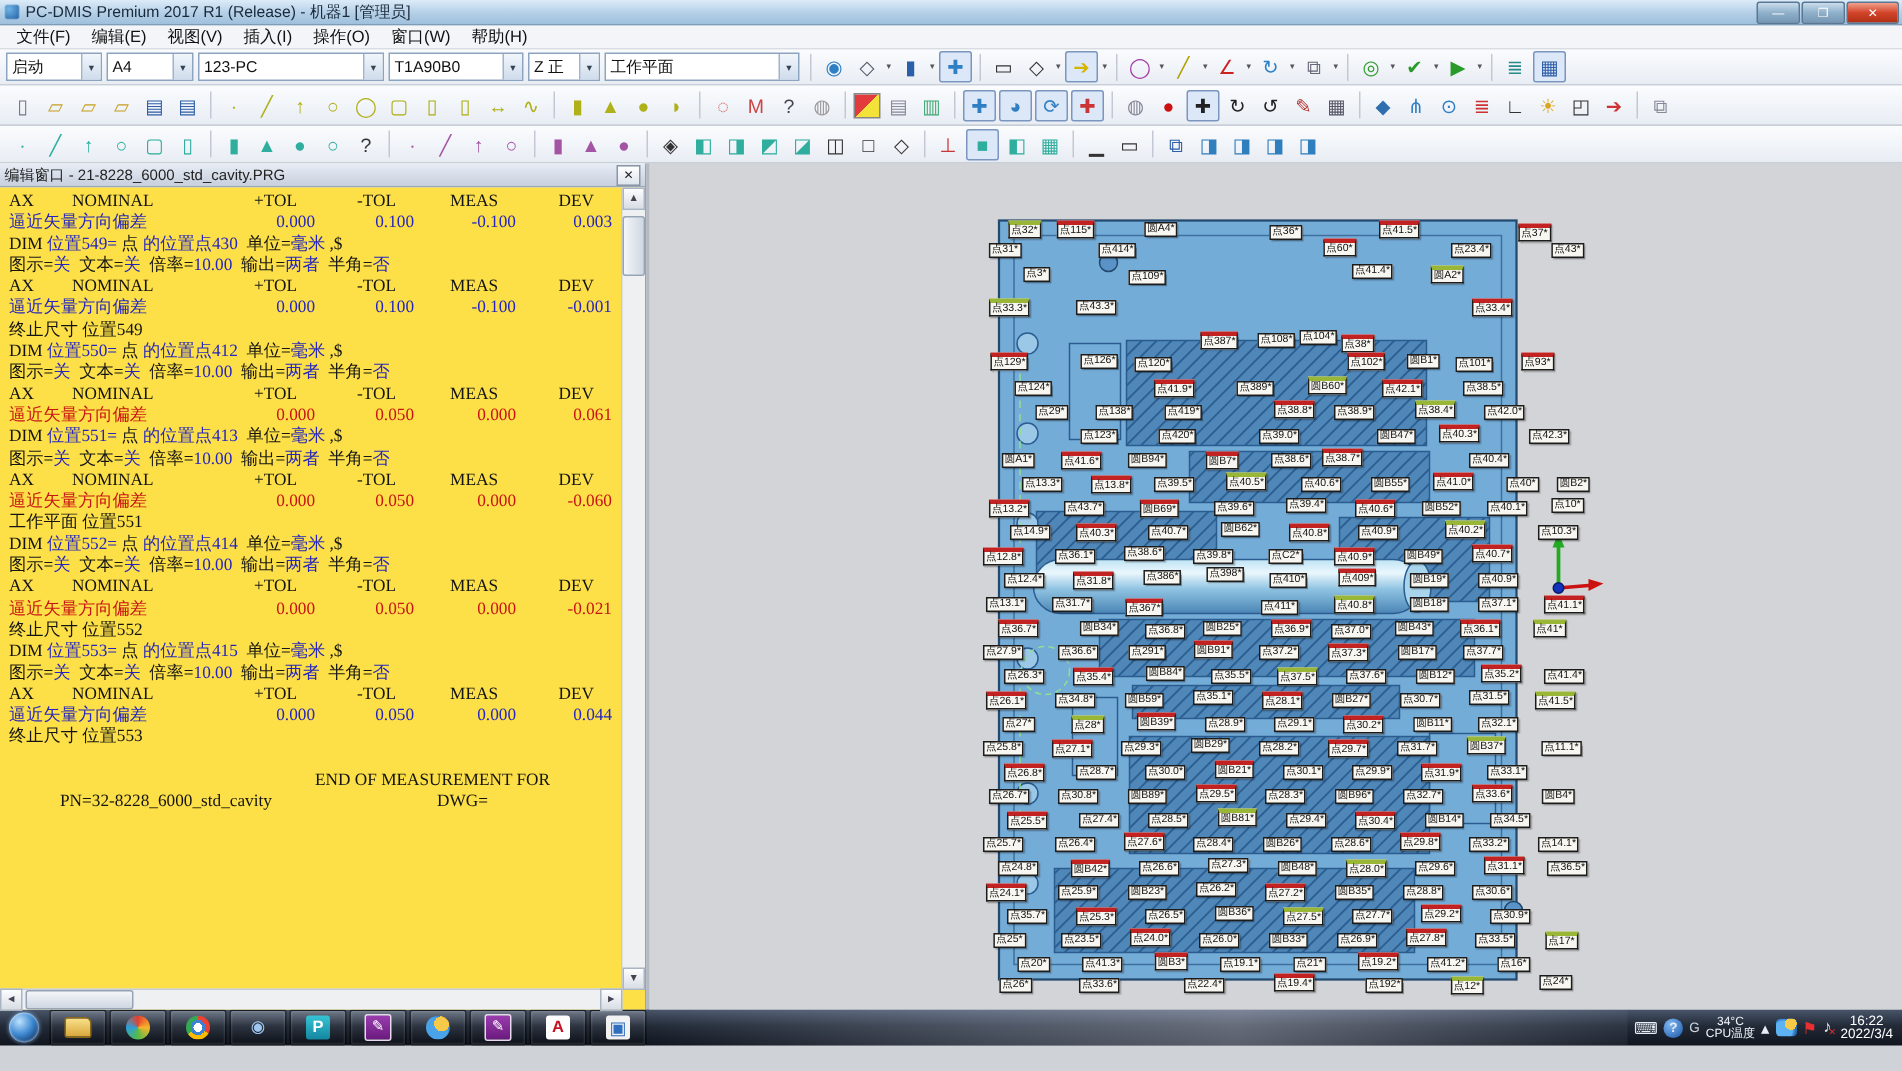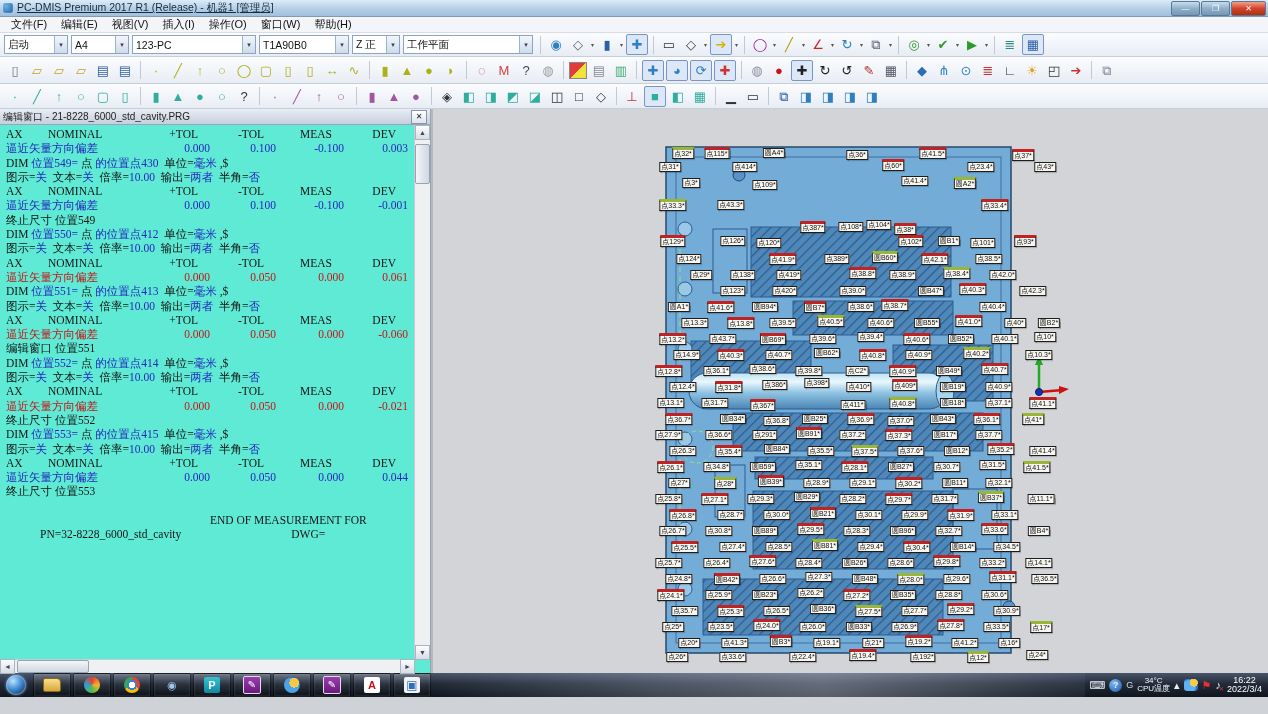--- a/index.html
+++ b/index.html
@@ -5,21 +5,21 @@
   html,body{margin:0;padding:0;}
   body{width:1268px;height:714px;overflow:hidden;position:relative;
        font-family:"Liberation Sans","DejaVu Sans",sans-serif;background:#cfd2d7;font-size:11px;color:#111;}
   .app{position:absolute;inset:0;display:flex;flex-direction:column;}
 
   
   .titlebar{height:16px;flex:0 0 16px;display:flex;align-items:center;padding-left:3px;
     background:linear-gradient(#dcebf8,#b4cfe7 55%,#9fc0dc);border-bottom:1px solid #7d9cb8;font-size:10.5px;}
   .appicon{width:10px;height:10px;margin-right:4px;border-radius:2px;
     background:radial-gradient(circle at 30% 30%,#6fb3e8,#1d5e9e);box-shadow:inset 0 0 1px #fff;}
-  .title{color:#1a2a3a;white-space:nowrap;text-decoration:underline;}
+  .title{color:#1a2a3a;white-space:nowrap;}
   .winbtns{margin-left:auto;display:flex;margin-right:2px;}
   .wbtn{width:27px;height:13px;display:inline-flex;align-items:center;justify-content:center;
     font-size:8px;color:#fff;border:1px solid #5a7894;border-radius:2px;margin-left:1px;
     background:linear-gradient(#c9dcEC,#8fb0ca 50%,#7597b4);}
   .wbtn.close{background:linear-gradient(#f0a08c,#d2442a 50%,#b03014);width:33px;}
 
   
   .menubar{height:15px;flex:0 0 15px;display:flex;align-items:center;background:#f3f5f8;
     border-bottom:1px solid #d9dde3;padding-left:4px;}
   .mi{padding:0 7px;white-space:nowrap;}
@@ -43,21 +43,21 @@
   .tsep{width:1px;height:18px;background:#c3c9d4;margin:0 4px;display:inline-block;}
   .tic.quad{background:linear-gradient(135deg,#e33b3b 0 50%,#f2e23a 50% 100%);width:16px;height:15px;border:1px solid #888;}
 
   
   .work{flex:0 0 564px;height:564px;display:flex;background:#d2d4d7;}
   .editwin{width:430px;flex:0 0 430px;display:flex;flex-direction:column;border-right:1px solid #9aa2ac;background:#fff;}
   .edtitle{height:15px;flex:0 0 15px;display:flex;align-items:center;padding:0 3px;
     background:linear-gradient(#e8edf5,#c7cfdd);border-bottom:1px solid #9aa6b6;font-size:10px;color:#222;}
   .edclose{margin-left:auto;width:14px;height:12px;display:inline-flex;align-items:center;justify-content:center;
     font-size:8px;border:1px solid #8a96a6;background:linear-gradient(#fff,#dfe5ee);}
-  .edbody{position:relative;flex:1;background:#5eead4;}
+  .edbody{position:relative;flex:1;background:#fde047;}
   .edcontent{position:absolute;left:0;top:0;right:15px;bottom:13px;overflow:hidden;padding:2px 0 0 6px;
     font-family:"Liberation Serif","DejaVu Serif",serif;font-size:11.5px;color:#141414;}
   .el{height:14.3px;line-height:14.3px;white-space:pre;}
   .el.grid{display:grid;grid-template-columns:146px 62px 66px 68px 64px;}
   .cn{text-align:right;padding-right:4px;}
   .hdcell{text-align:right;padding-right:16px;}
   .ax0{display:inline-block;width:42px;}
   .el.b, .el.b .cn{color:#2626bd;}
   .el.r, .el.r .cn{color:#c81414;}
   .k{color:#141414;} .b{color:#2626bd;} .r{color:#c81414;}
@@ -348,21 +348,21 @@
             <div class="el grid b"><span>逼近矢量方向偏差</span><span class="cn">0.000</span><span class="cn">0.100</span><span class="cn">-0.100</span><span class="cn">-0.001</span></div>
             <div class="el"><span class="k">终止尺寸 位置549</span></div>
             <div class="el"><span class="k">DIM </span><span class="b">位置550=</span><span class="k"> 点 </span><span class="b">的位置点412</span><span class="k">  单位=</span><span class="b">毫米</span><span class="k"> ,$</span></div>
             <div class="el"><span class="k">图示=</span><span class="b">关</span><span class="k">  文本=</span><span class="b">关</span><span class="k">  倍率=</span><span class="b">10.00</span><span class="k">  输出=</span><span class="b">两者</span><span class="k">  半角=</span><span class="b">否</span></div>
             <div class="el grid"><span><span class="ax0">AX</span><span>NOMINAL</span></span><span class="hdcell">+TOL</span><span class="hdcell">-TOL</span><span class="hdcell">MEAS</span><span class="hdcell">DEV</span></div>
             <div class="el grid r"><span>逼近矢量方向偏差</span><span class="cn">0.000</span><span class="cn">0.050</span><span class="cn">0.000</span><span class="cn">0.061</span></div>
             <div class="el"><span class="k">DIM </span><span class="b">位置551=</span><span class="k"> 点 </span><span class="b">的位置点413</span><span class="k">  单位=</span><span class="b">毫米</span><span class="k"> ,$</span></div>
             <div class="el"><span class="k">图示=</span><span class="b">关</span><span class="k">  文本=</span><span class="b">关</span><span class="k">  倍率=</span><span class="b">10.00</span><span class="k">  输出=</span><span class="b">两者</span><span class="k">  半角=</span><span class="b">否</span></div>
             <div class="el grid"><span><span class="ax0">AX</span><span>NOMINAL</span></span><span class="hdcell">+TOL</span><span class="hdcell">-TOL</span><span class="hdcell">MEAS</span><span class="hdcell">DEV</span></div>
             <div class="el grid r"><span>逼近矢量方向偏差</span><span class="cn">0.000</span><span class="cn">0.050</span><span class="cn">0.000</span><span class="cn">-0.060</span></div>
-            <div class="el"><span class="k">编辑窗口 位置551</span></div>
+            <div class="el"><span class="k">工作平面 位置551</span></div>
             <div class="el"><span class="k">DIM </span><span class="b">位置552=</span><span class="k"> 点 </span><span class="b">的位置点414</span><span class="k">  单位=</span><span class="b">毫米</span><span class="k"> ,$</span></div>
             <div class="el"><span class="k">图示=</span><span class="b">关</span><span class="k">  文本=</span><span class="b">关</span><span class="k">  倍率=</span><span class="b">10.00</span><span class="k">  输出=</span><span class="b">两者</span><span class="k">  半角=</span><span class="b">否</span></div>
             <div class="el grid"><span><span class="ax0">AX</span><span>NOMINAL</span></span><span class="hdcell">+TOL</span><span class="hdcell">-TOL</span><span class="hdcell">MEAS</span><span class="hdcell">DEV</span></div>
             <div class="el grid r"><span>逼近矢量方向偏差</span><span class="cn">0.000</span><span class="cn">0.050</span><span class="cn">0.000</span><span class="cn">-0.021</span></div>
             <div class="el"><span class="k">终止尺寸 位置552</span></div>
             <div class="el"><span class="k">DIM </span><span class="b">位置553=</span><span class="k"> 点 </span><span class="b">的位置点415</span><span class="k">  单位=</span><span class="b">毫米</span><span class="k"> ,$</span></div>
             <div class="el"><span class="k">图示=</span><span class="b">关</span><span class="k">  文本=</span><span class="b">关</span><span class="k">  倍率=</span><span class="b">10.00</span><span class="k">  输出=</span><span class="b">两者</span><span class="k">  半角=</span><span class="b">否</span></div>
             <div class="el grid"><span><span class="ax0">AX</span><span>NOMINAL</span></span><span class="hdcell">+TOL</span><span class="hdcell">-TOL</span><span class="hdcell">MEAS</span><span class="hdcell">DEV</span></div>
             <div class="el grid b"><span>逼近矢量方向偏差</span><span class="cn">0.000</span><span class="cn">0.050</span><span class="cn">0.000</span><span class="cn">0.044</span></div>
             <div class="el"><span class="k">终止尺寸 位置553</span></div>

